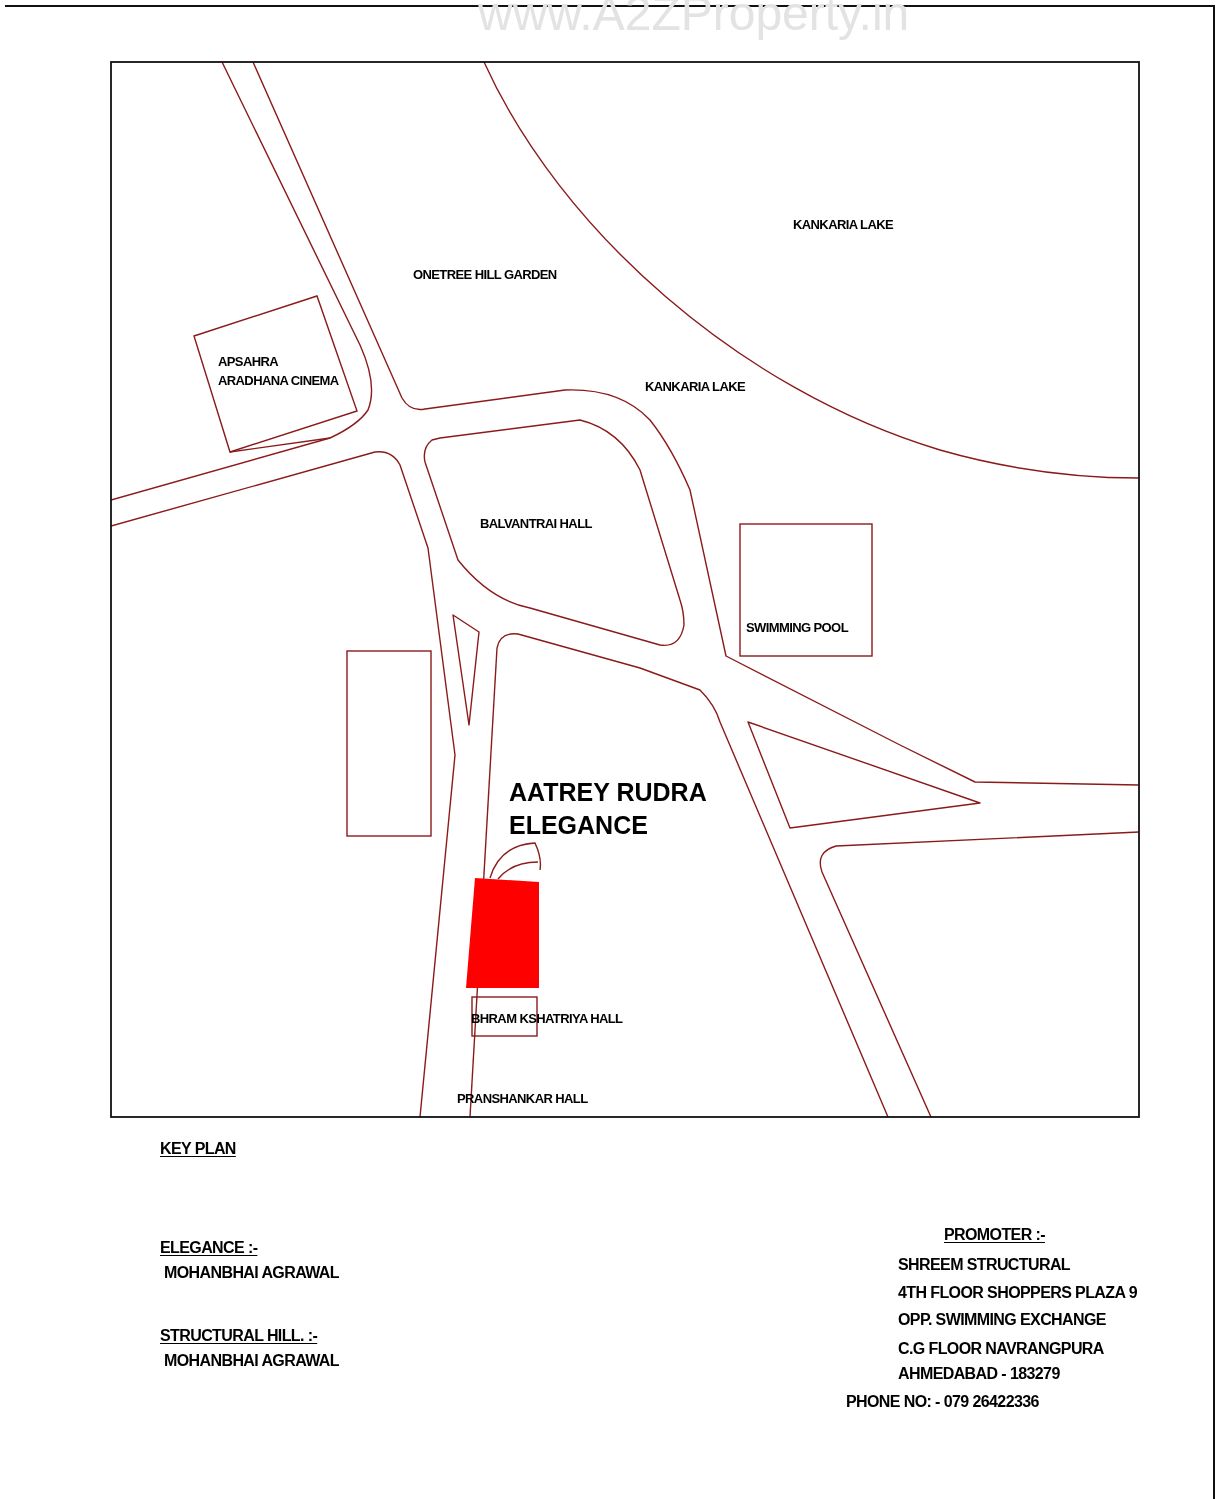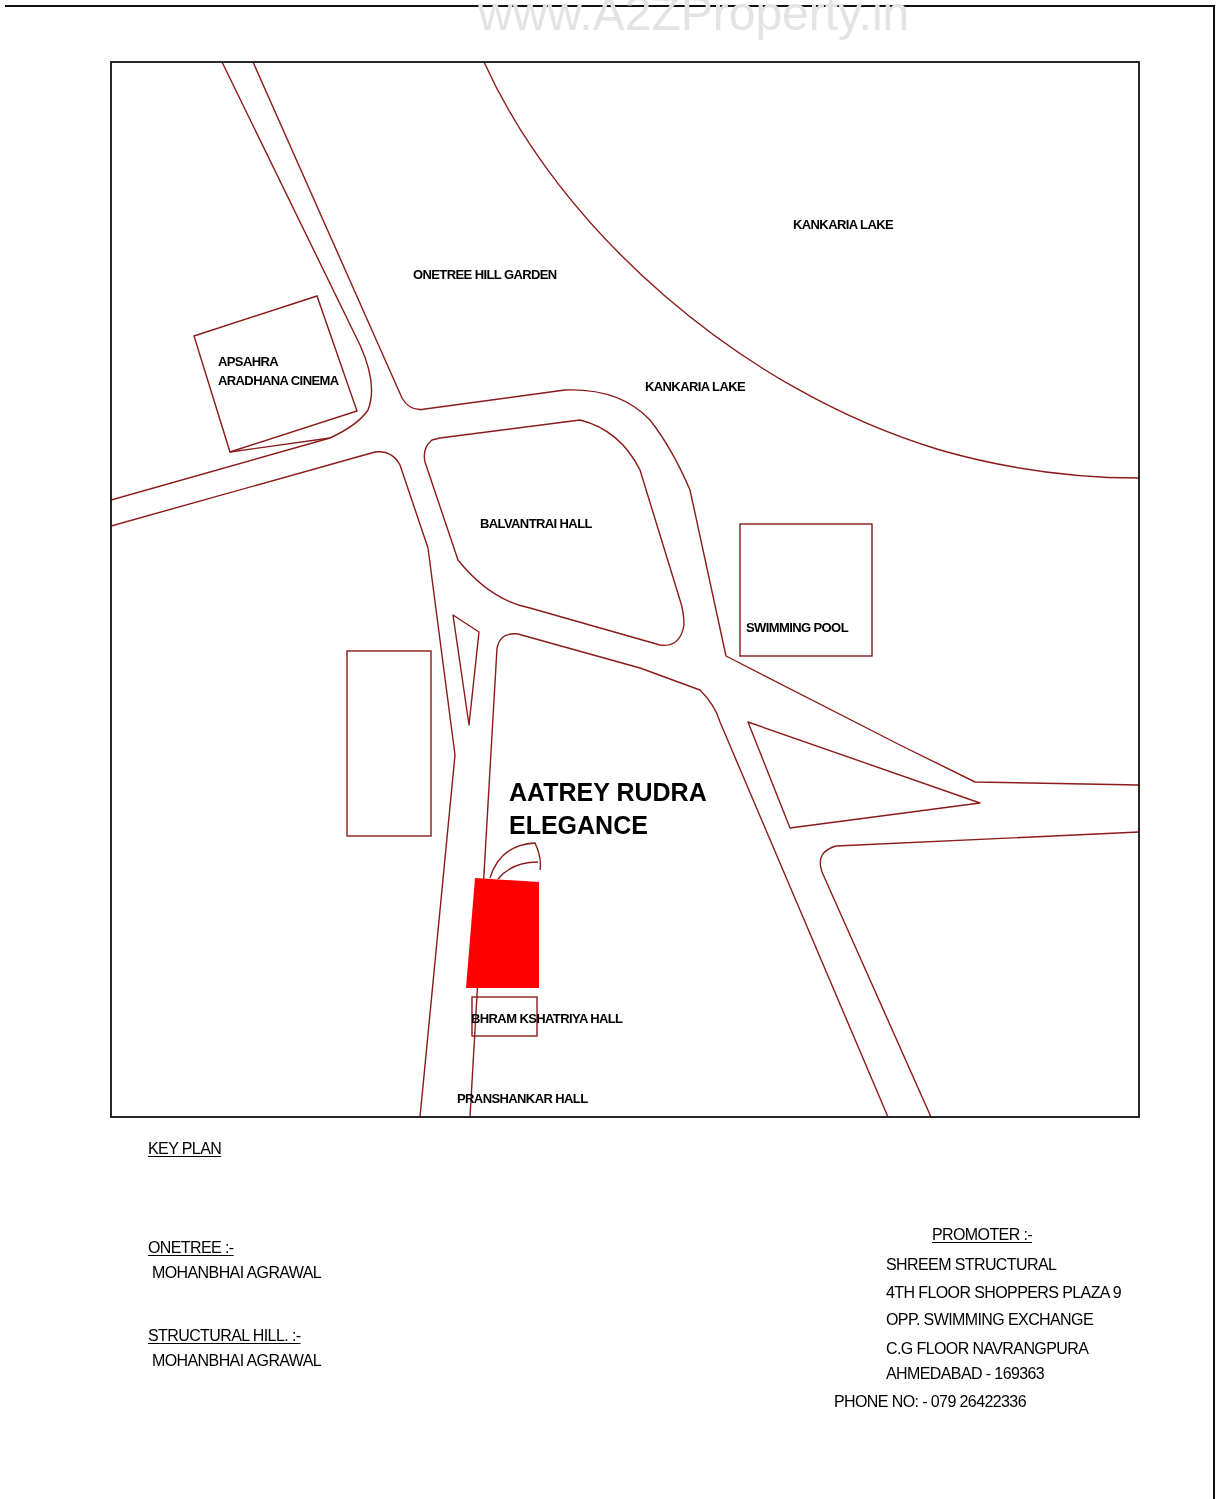--- a/index.html
+++ b/index.html
@@ -4,21 +4,21 @@
 <style>
   html, body { margin: 0; padding: 0; background: #ffffff; }
   body { width: 1220px; height: 1499px; position: relative; overflow: hidden;
          font-family: "Liberation Sans", sans-serif; color: #000; }
   .page-frame-top { position: absolute; left: 5px; top: 5px; width: 1210px; height: 0; border-top: 2px solid #111; }
   .page-frame-right { position: absolute; left: 1213px; top: 5px; width: 0; height: 1494px; border-left: 2px solid #111; }
   .watermark { position: absolute; left: 478px; top: -14px; font-size: 48px; color: #e3e3e3;
                letter-spacing: 0px; font-family: "Liberation Sans", sans-serif; white-space: nowrap; }
   .map-svg { position: absolute; left: 0; top: 0; }
   .lbl { font-family: "Liberation Sans", sans-serif; font-weight: bold; fill: #000; letter-spacing: -0.6px; }
-  .below { position: absolute; font-weight: normal; font-size: 16px; letter-spacing: -0.6px; white-space: nowrap; }
+  .below { position: absolute; font-weight: bold; font-size: 16px; letter-spacing: -0.6px; white-space: nowrap; margin-left: 12px; }
   .u { text-decoration: underline; text-underline-offset: 2px; }
 </style>
 </head>
 <body>
 
 <div class="page-frame-top"></div>
 <div class="page-frame-right"></div>
 <div class="watermark">www.A2ZProperty.in</div>
 
 <svg class="map-svg" width="1220" height="1499" viewBox="0 0 1220 1499">
@@ -70,24 +70,24 @@
   <text class="lbl" x="480" y="528" font-size="13">BALVANTRAI HALL</text>
   <text class="lbl" x="746" y="632" font-size="13">SWIMMING POOL</text>
   <text class="lbl" x="509" y="801" font-size="25" style="letter-spacing:0">AATREY RUDRA</text>
   <text class="lbl" x="509" y="834" font-size="25" style="letter-spacing:0">ELEGANCE</text>
   <text class="lbl" x="471" y="1023" font-size="13">BHRAM KSHATRIYA HALL</text>
   <text class="lbl" x="457" y="1103" font-size="13">PRANSHANKAR HALL</text>
 </svg>
 
 <div class="below u" style="left:148px; top:1140px;">KEY PLAN</div>
 
-<div class="below u" style="left:148px; top:1239px;">ONETREE :-</div>
+<div class="below u" style="left:148px; top:1239px;">ELEGANCE :-</div>
 <div class="below" style="left:152px; top:1264px;">MOHANBHAI AGRAWAL</div>
 <div class="below u" style="left:148px; top:1327px;">STRUCTURAL HILL. :-</div>
 <div class="below" style="left:152px; top:1352px;">MOHANBHAI AGRAWAL</div>
 
 <div class="below u" style="left:932px; top:1226px;text-align:center;">PROMOTER :-</div>
 <div class="below" style="left:886px; top:1256px;">SHREEM STRUCTURAL</div>
 <div class="below" style="left:886px; top:1284px;">4TH FLOOR SHOPPERS PLAZA 9</div>
 <div class="below" style="left:886px; top:1311px;">OPP. SWIMMING EXCHANGE</div>
 <div class="below" style="left:886px; top:1340px;">C.G FLOOR NAVRANGPURA</div>
-<div class="below" style="left:886px; top:1365px;">AHMEDABAD - 169363</div>
+<div class="below" style="left:886px; top:1365px;">AHMEDABAD - 183279</div>
 <div class="below" style="left:834px; top:1393px;">PHONE NO: - 079 26422336</div>
 
 </body></html>

